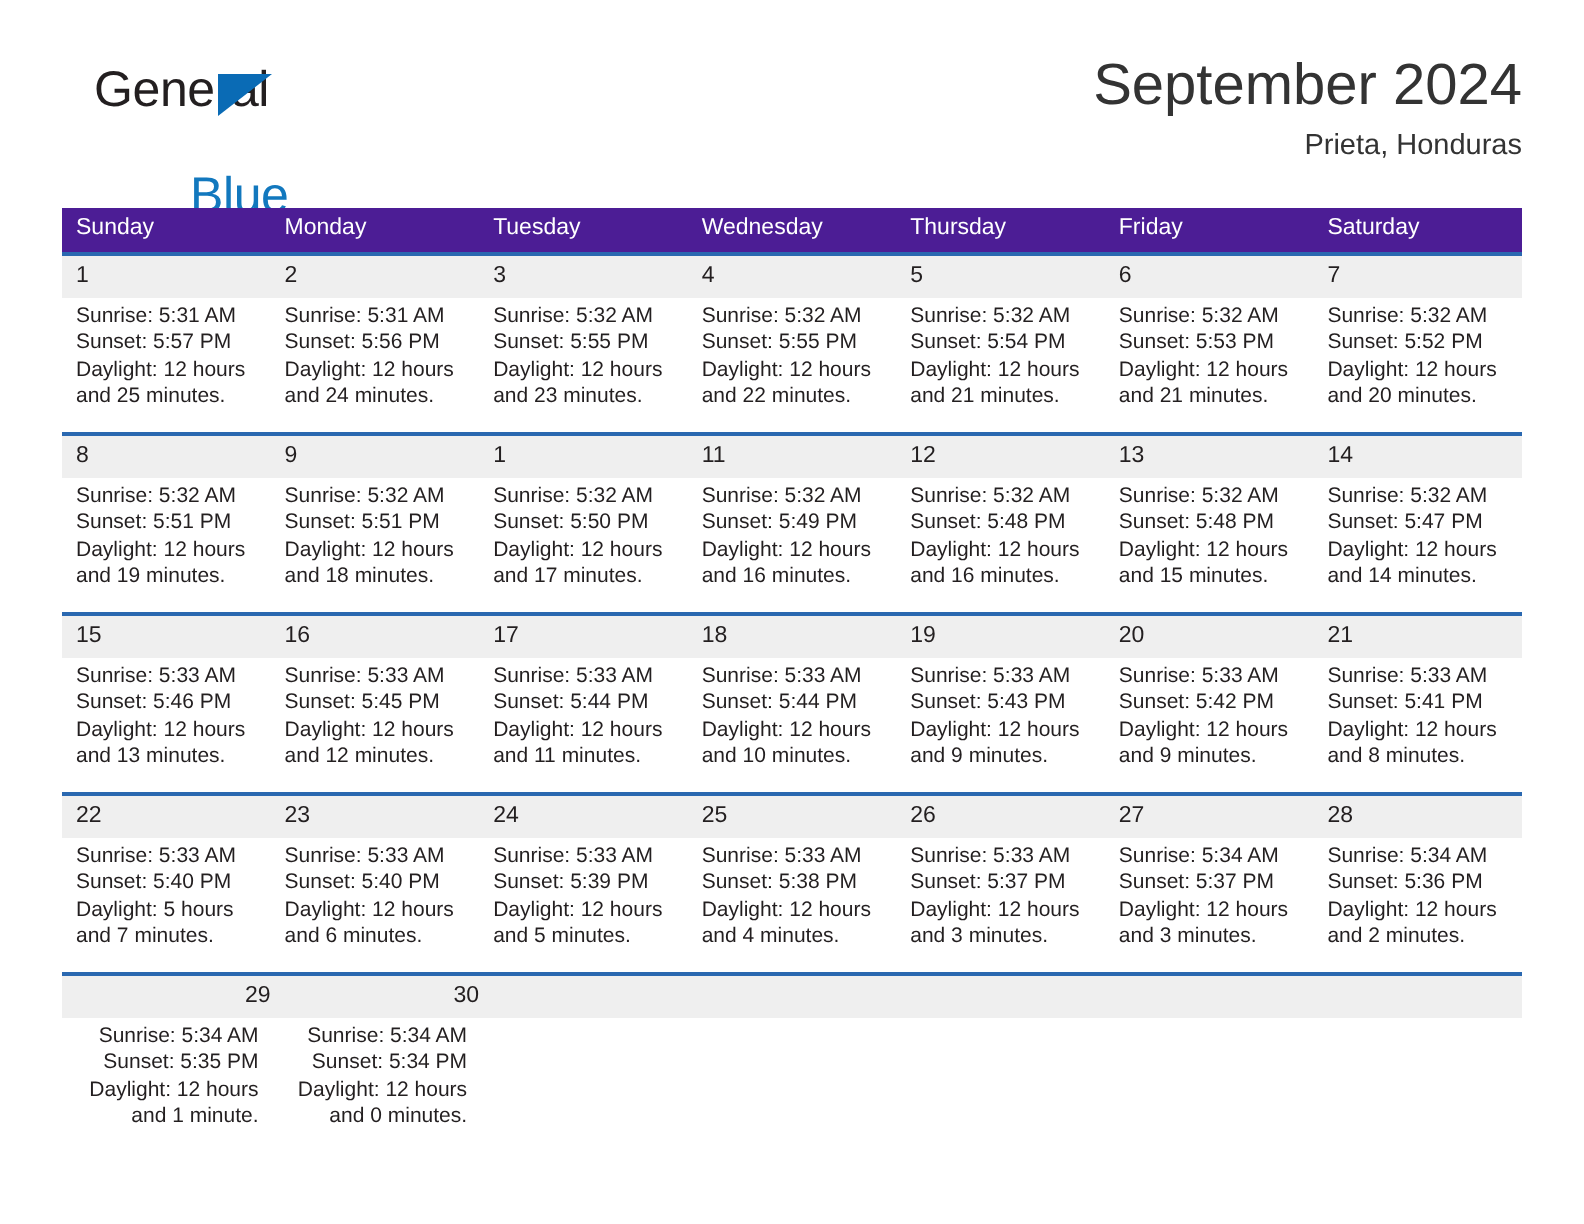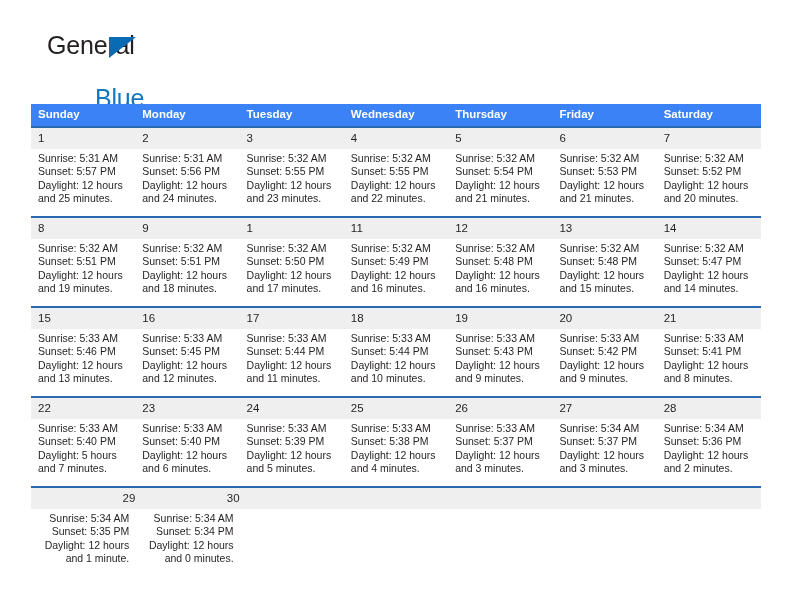--- a/index.html
+++ b/index.html
@@ -90,23 +90,23 @@
   
   .cal {
     position: absolute;
     left: 31px;
     top: 104px;
     width: 730px;
     border-collapse: collapse;
     table-layout: fixed;
   }
   .cal th {
-    background: #3b82f6;
+    background: #4c1d95;
     color: #ffffff;
-    font-weight: bold;
+    font-weight: normal;
     font-size: 11.5px;
     line-height: 13px;
     text-align: left;
     padding: 4px 0 5px 7px;
     height: 12px;
     border: none;
   }
   .cal td {
     vertical-align: top;
     padding: 0;
@@ -154,20 +154,24 @@
 <div class="page">
 
   <div class="top">
 
     <div class="brand">
       <span class="brand-general">General</span>
       <span class="brand-tri"></span>
       <span class="brand-blue">Blue</span>
     </div>
 
+    <div class="title-wrap">
+      <div class="cal-title">September 2024</div>
+      <div class="cal-sub">Prieta, Honduras</div>
+    </div>
 
   </div>
 
   <table class="cal">
     <thead>
       <tr>
         <th>Sunday</th>
         <th>Monday</th>
         <th>Tuesday</th>
         <th>Wednesday</th>

